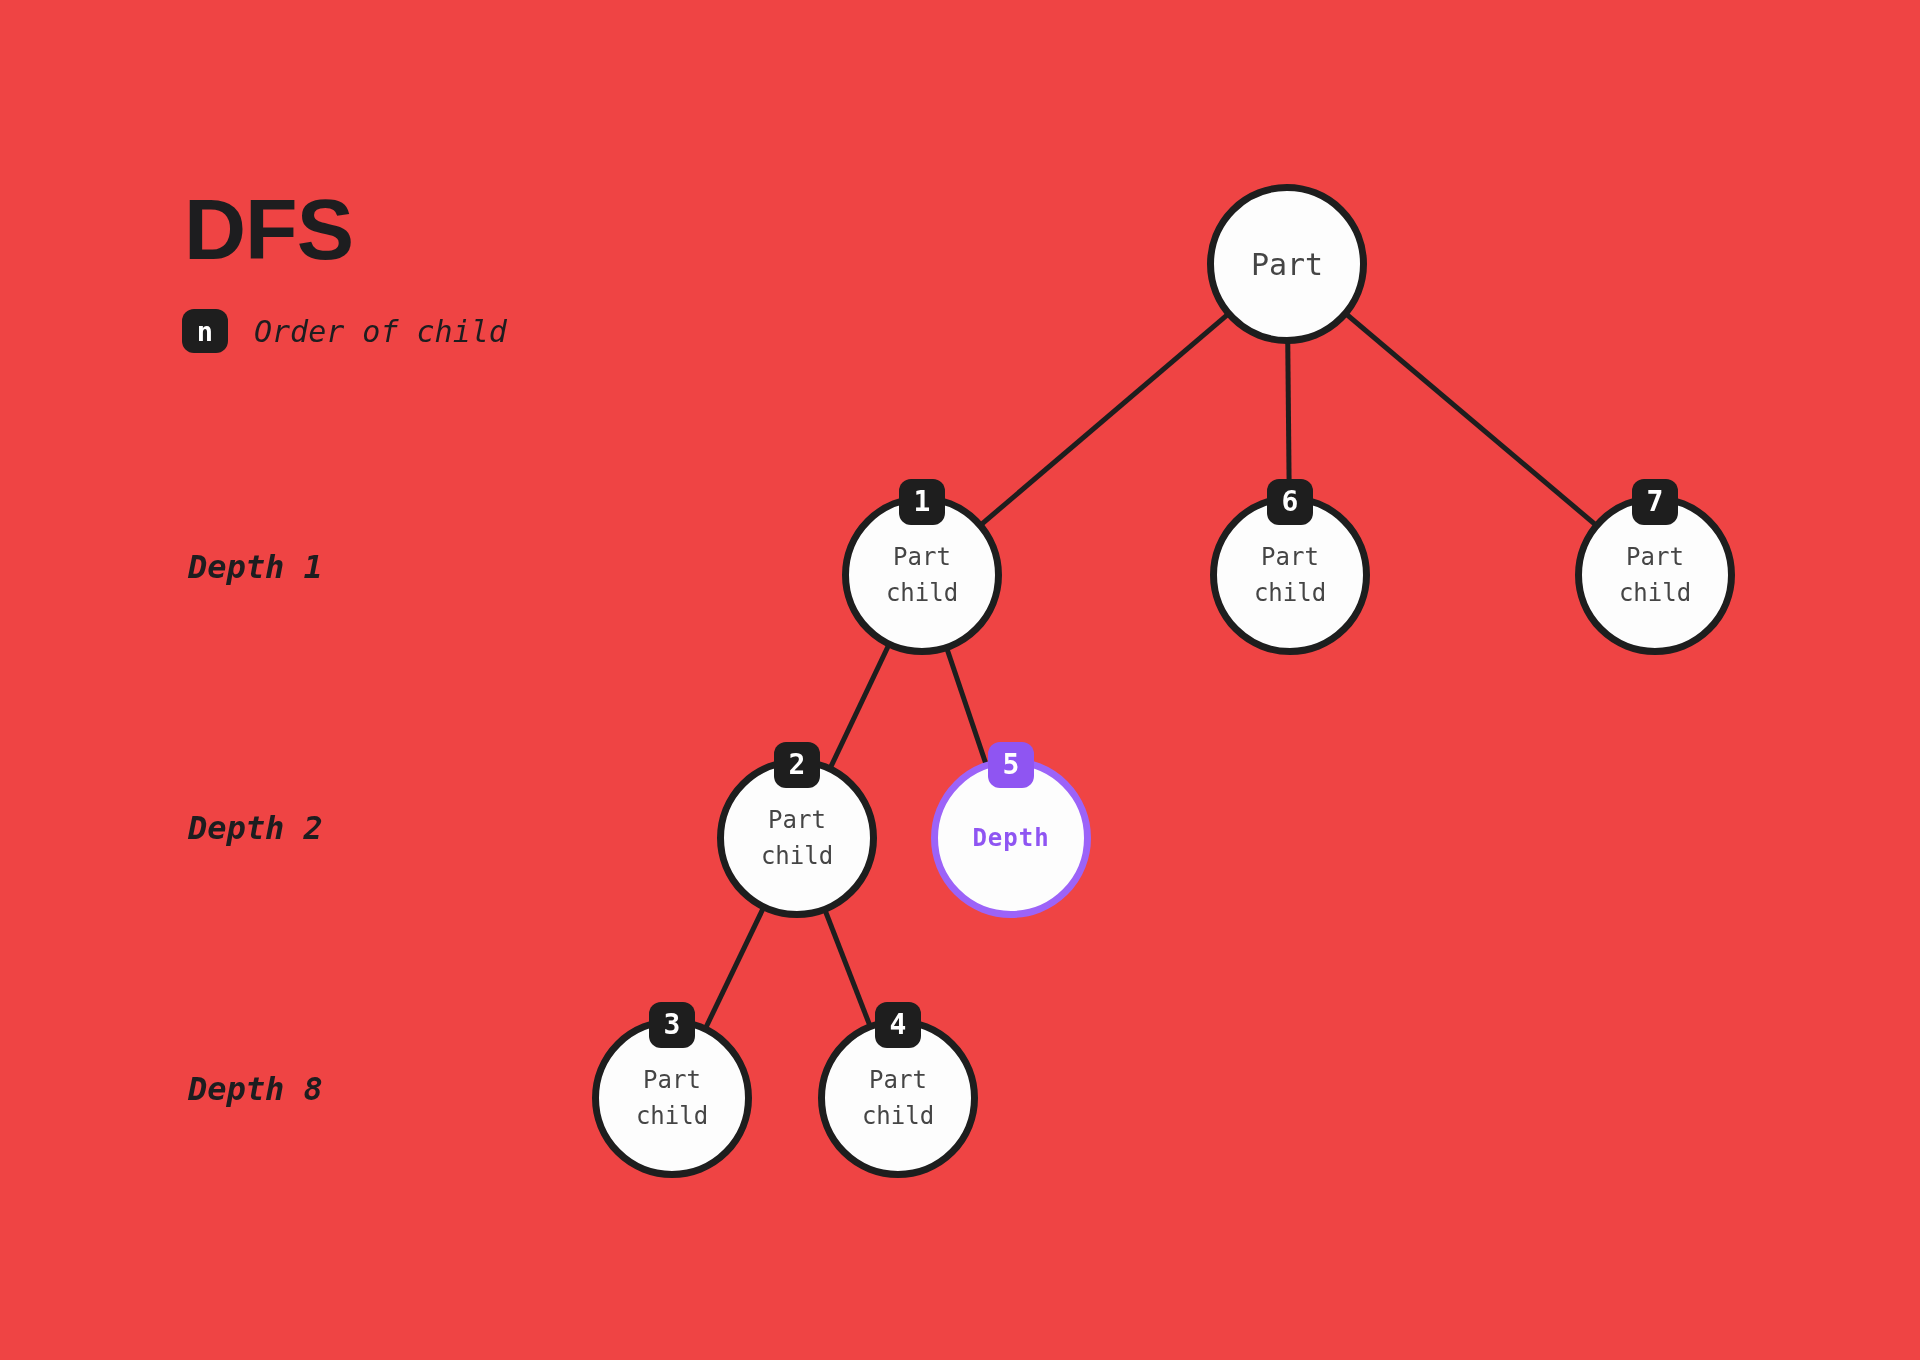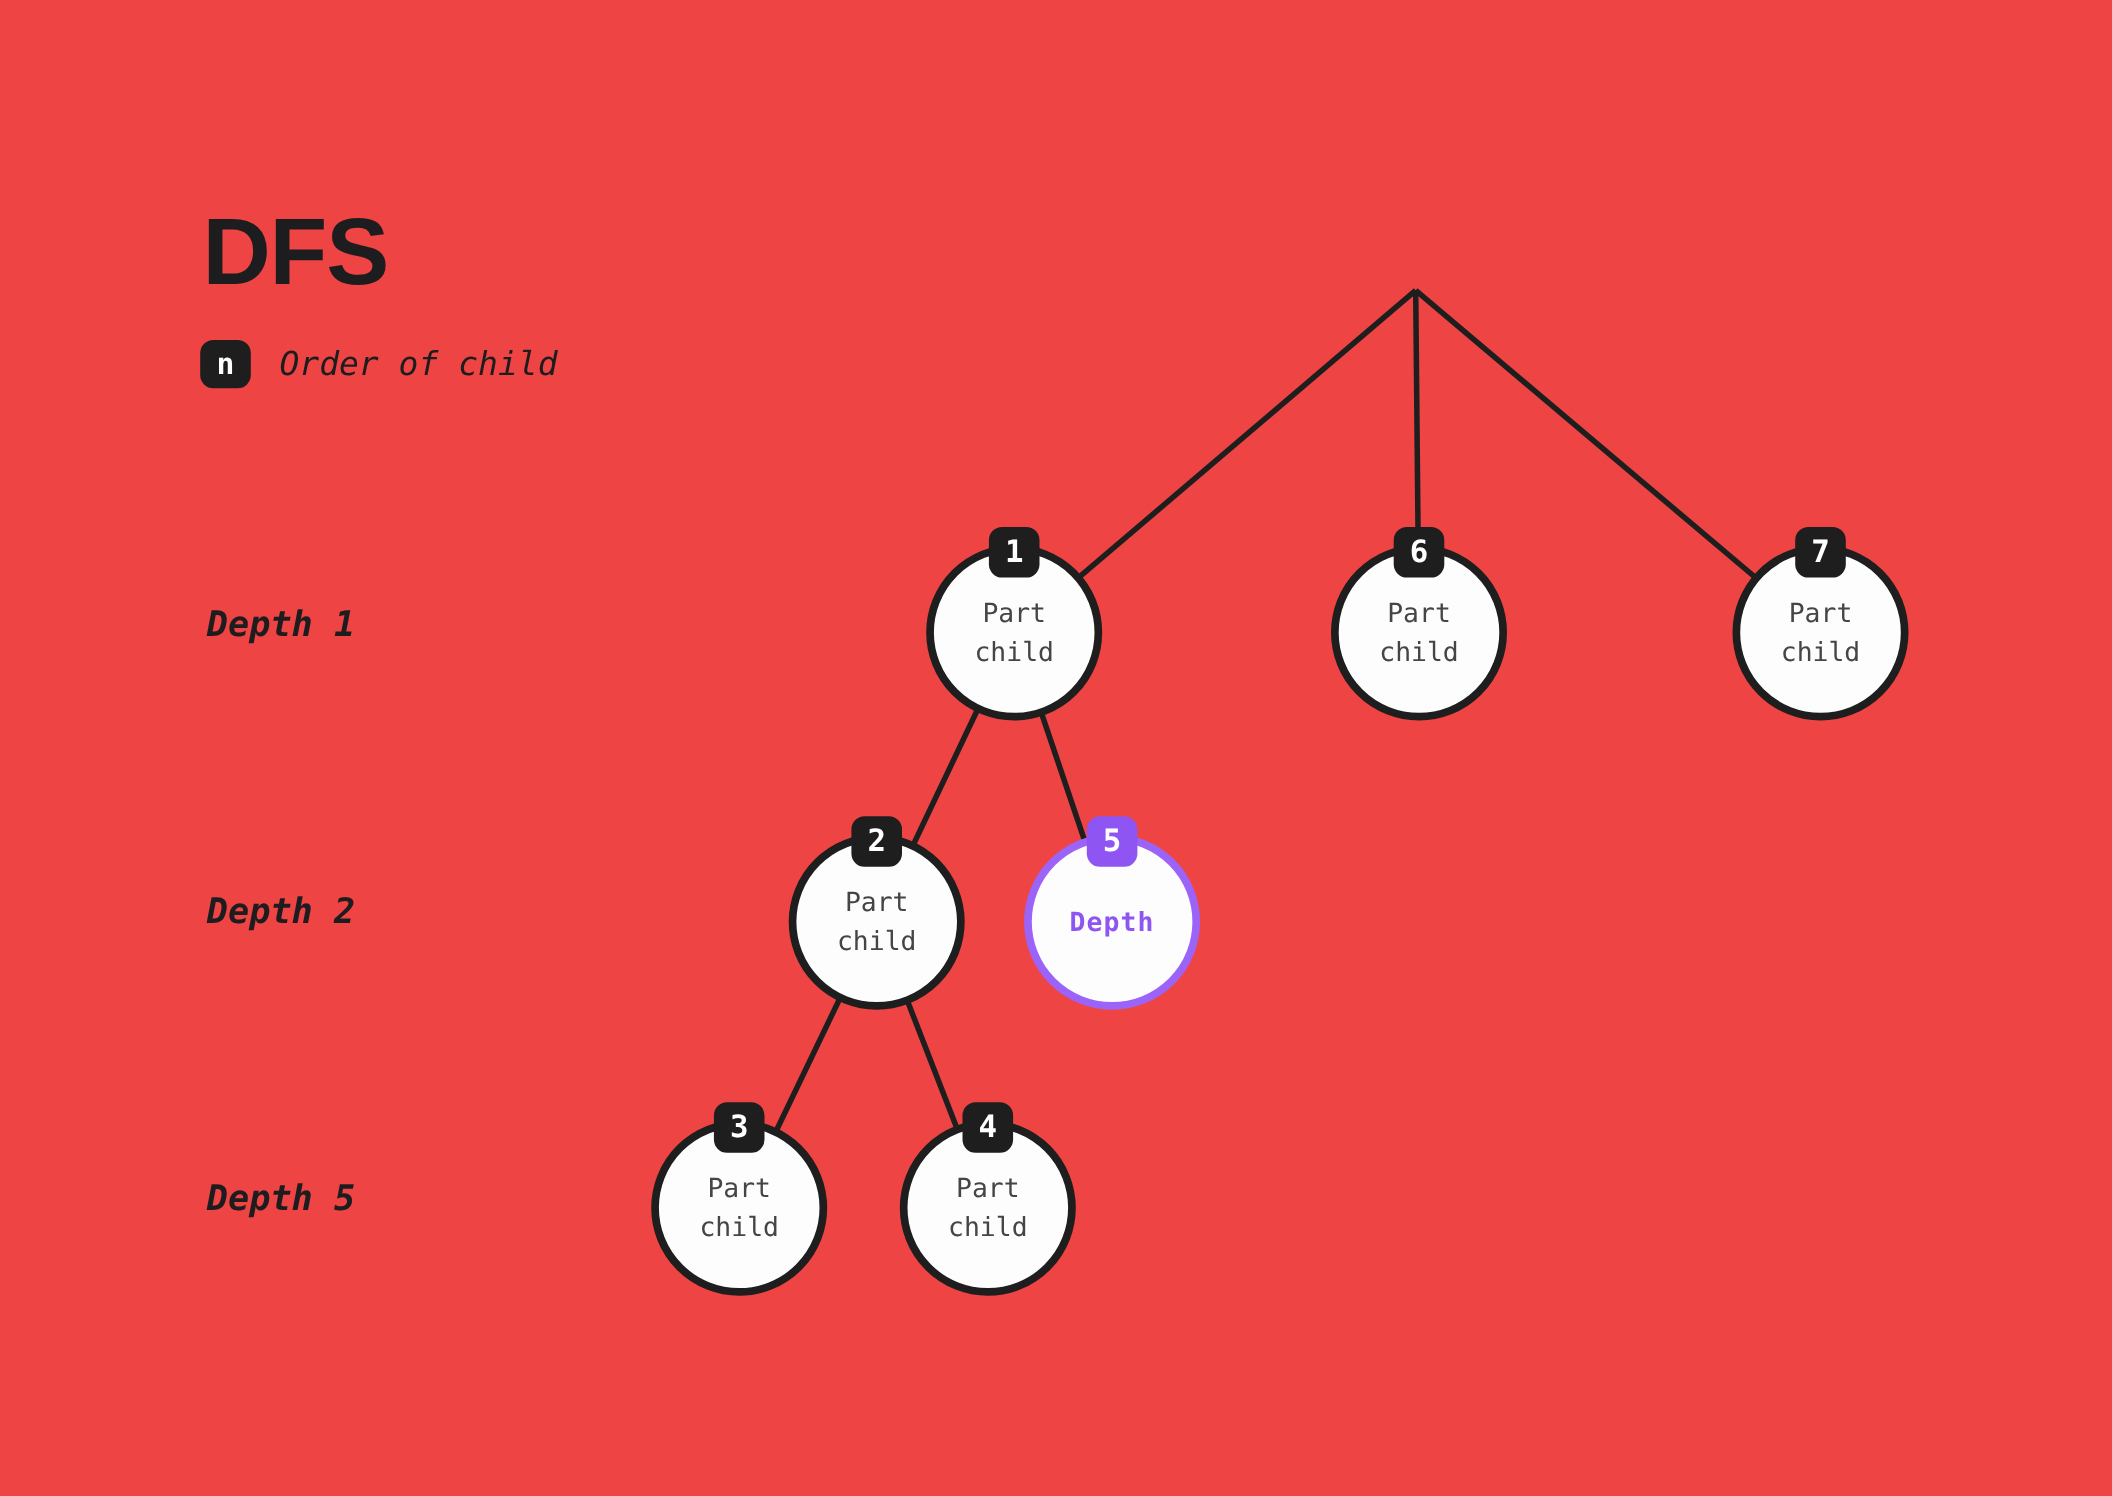--- a/index.html
+++ b/index.html
@@ -130,32 +130,35 @@
 
   <div class="title">DFS</div>
 
   <div class="legend">
     <span class="legend-badge">n</span>
     <span class="legend-label">Order of child</span>
   </div>
 
   <div class="depth-label depth-1">Depth 1</div>
   <div class="depth-label depth-2">Depth 2</div>
-  <div class="depth-label depth-3">Depth 5</div>
+  <div class="depth-label depth-3">Depth 8</div>
 
   <svg class="edges-layer" viewBox="0 0 1920 1360" xmlns="http://www.w3.org/2000/svg">
     <line class="edge" x1="1287" y1="264" x2="922" y2="575"></line>
     <line class="edge" x1="1287" y1="264" x2="1290" y2="575"></line>
     <line class="edge" x1="1287" y1="264" x2="1655" y2="575"></line>
     <line class="edge" x1="922" y1="575" x2="797" y2="838"></line>
     <line class="edge" x1="922" y1="575" x2="1011" y2="838"></line>
     <line class="edge" x1="797" y1="838" x2="672" y2="1098"></line>
     <line class="edge" x1="797" y1="838" x2="898" y2="1098"></line>
   </svg>
 
+  <div class="node root" style="left:1207px; top:184px;">
+    <span class="node-label">Part</span>
+  </div>
 
   <div class="node" style="left:842px; top:495px;">
     <span class="visit-badge">1</span>
     <span class="node-label">Part child</span>
   </div>
 
   <div class="node" style="left:1210px; top:495px;">
     <span class="visit-badge">6</span>
     <span class="node-label">Part child</span>
   </div>

